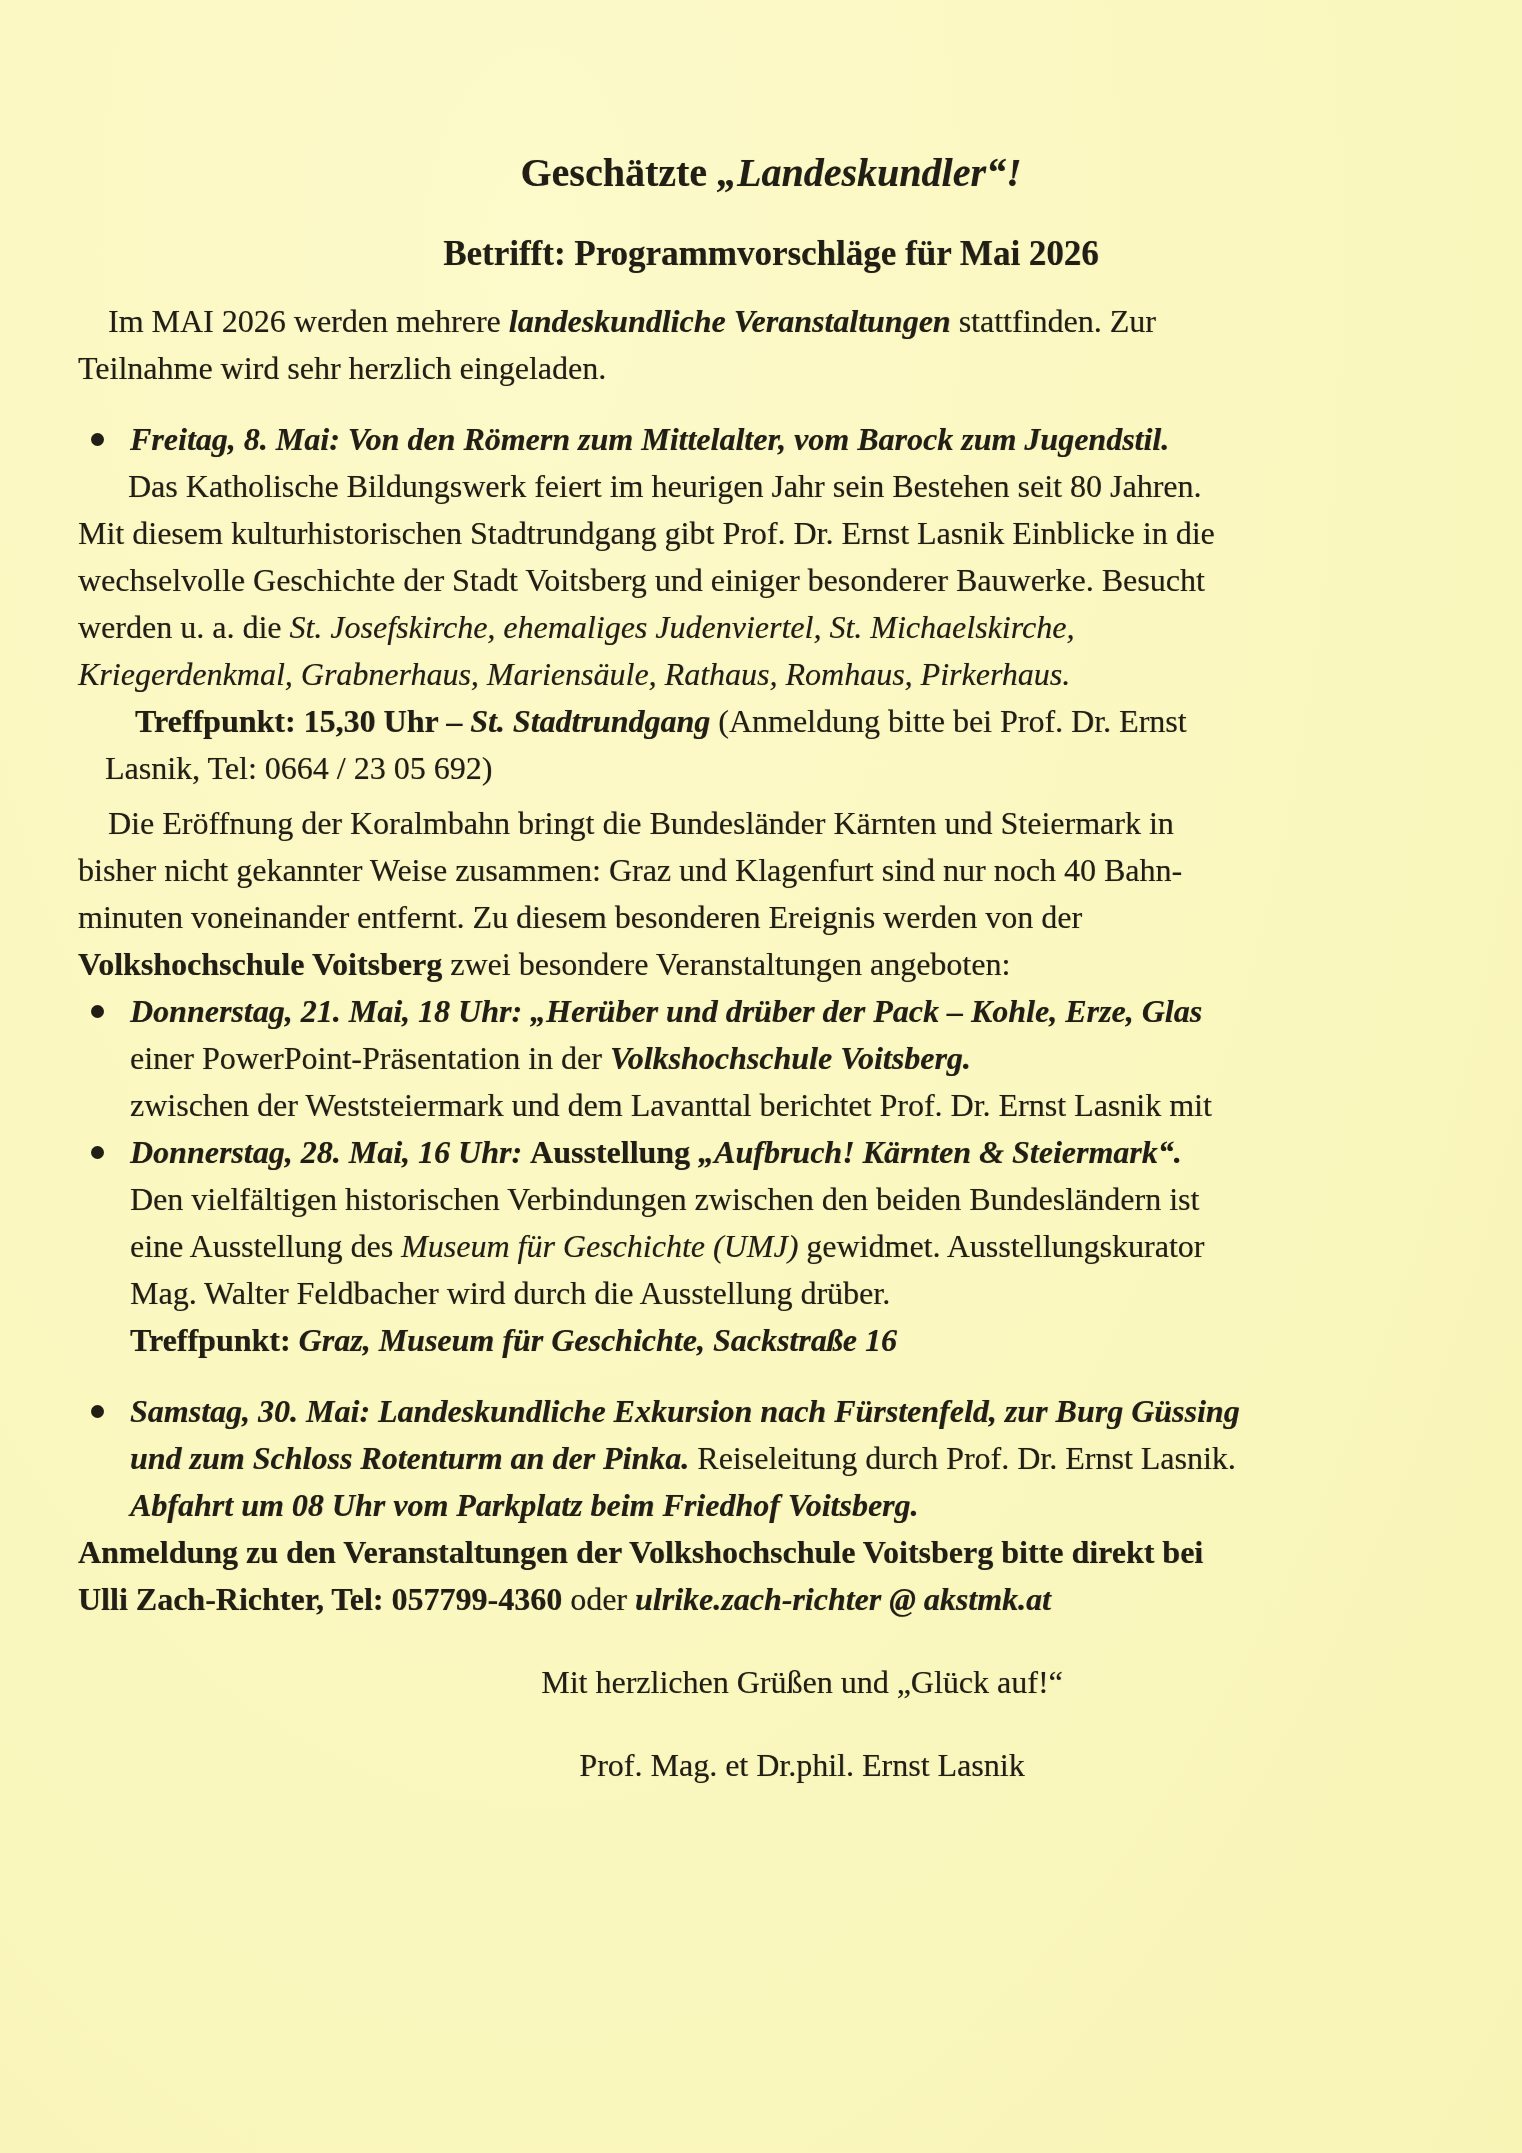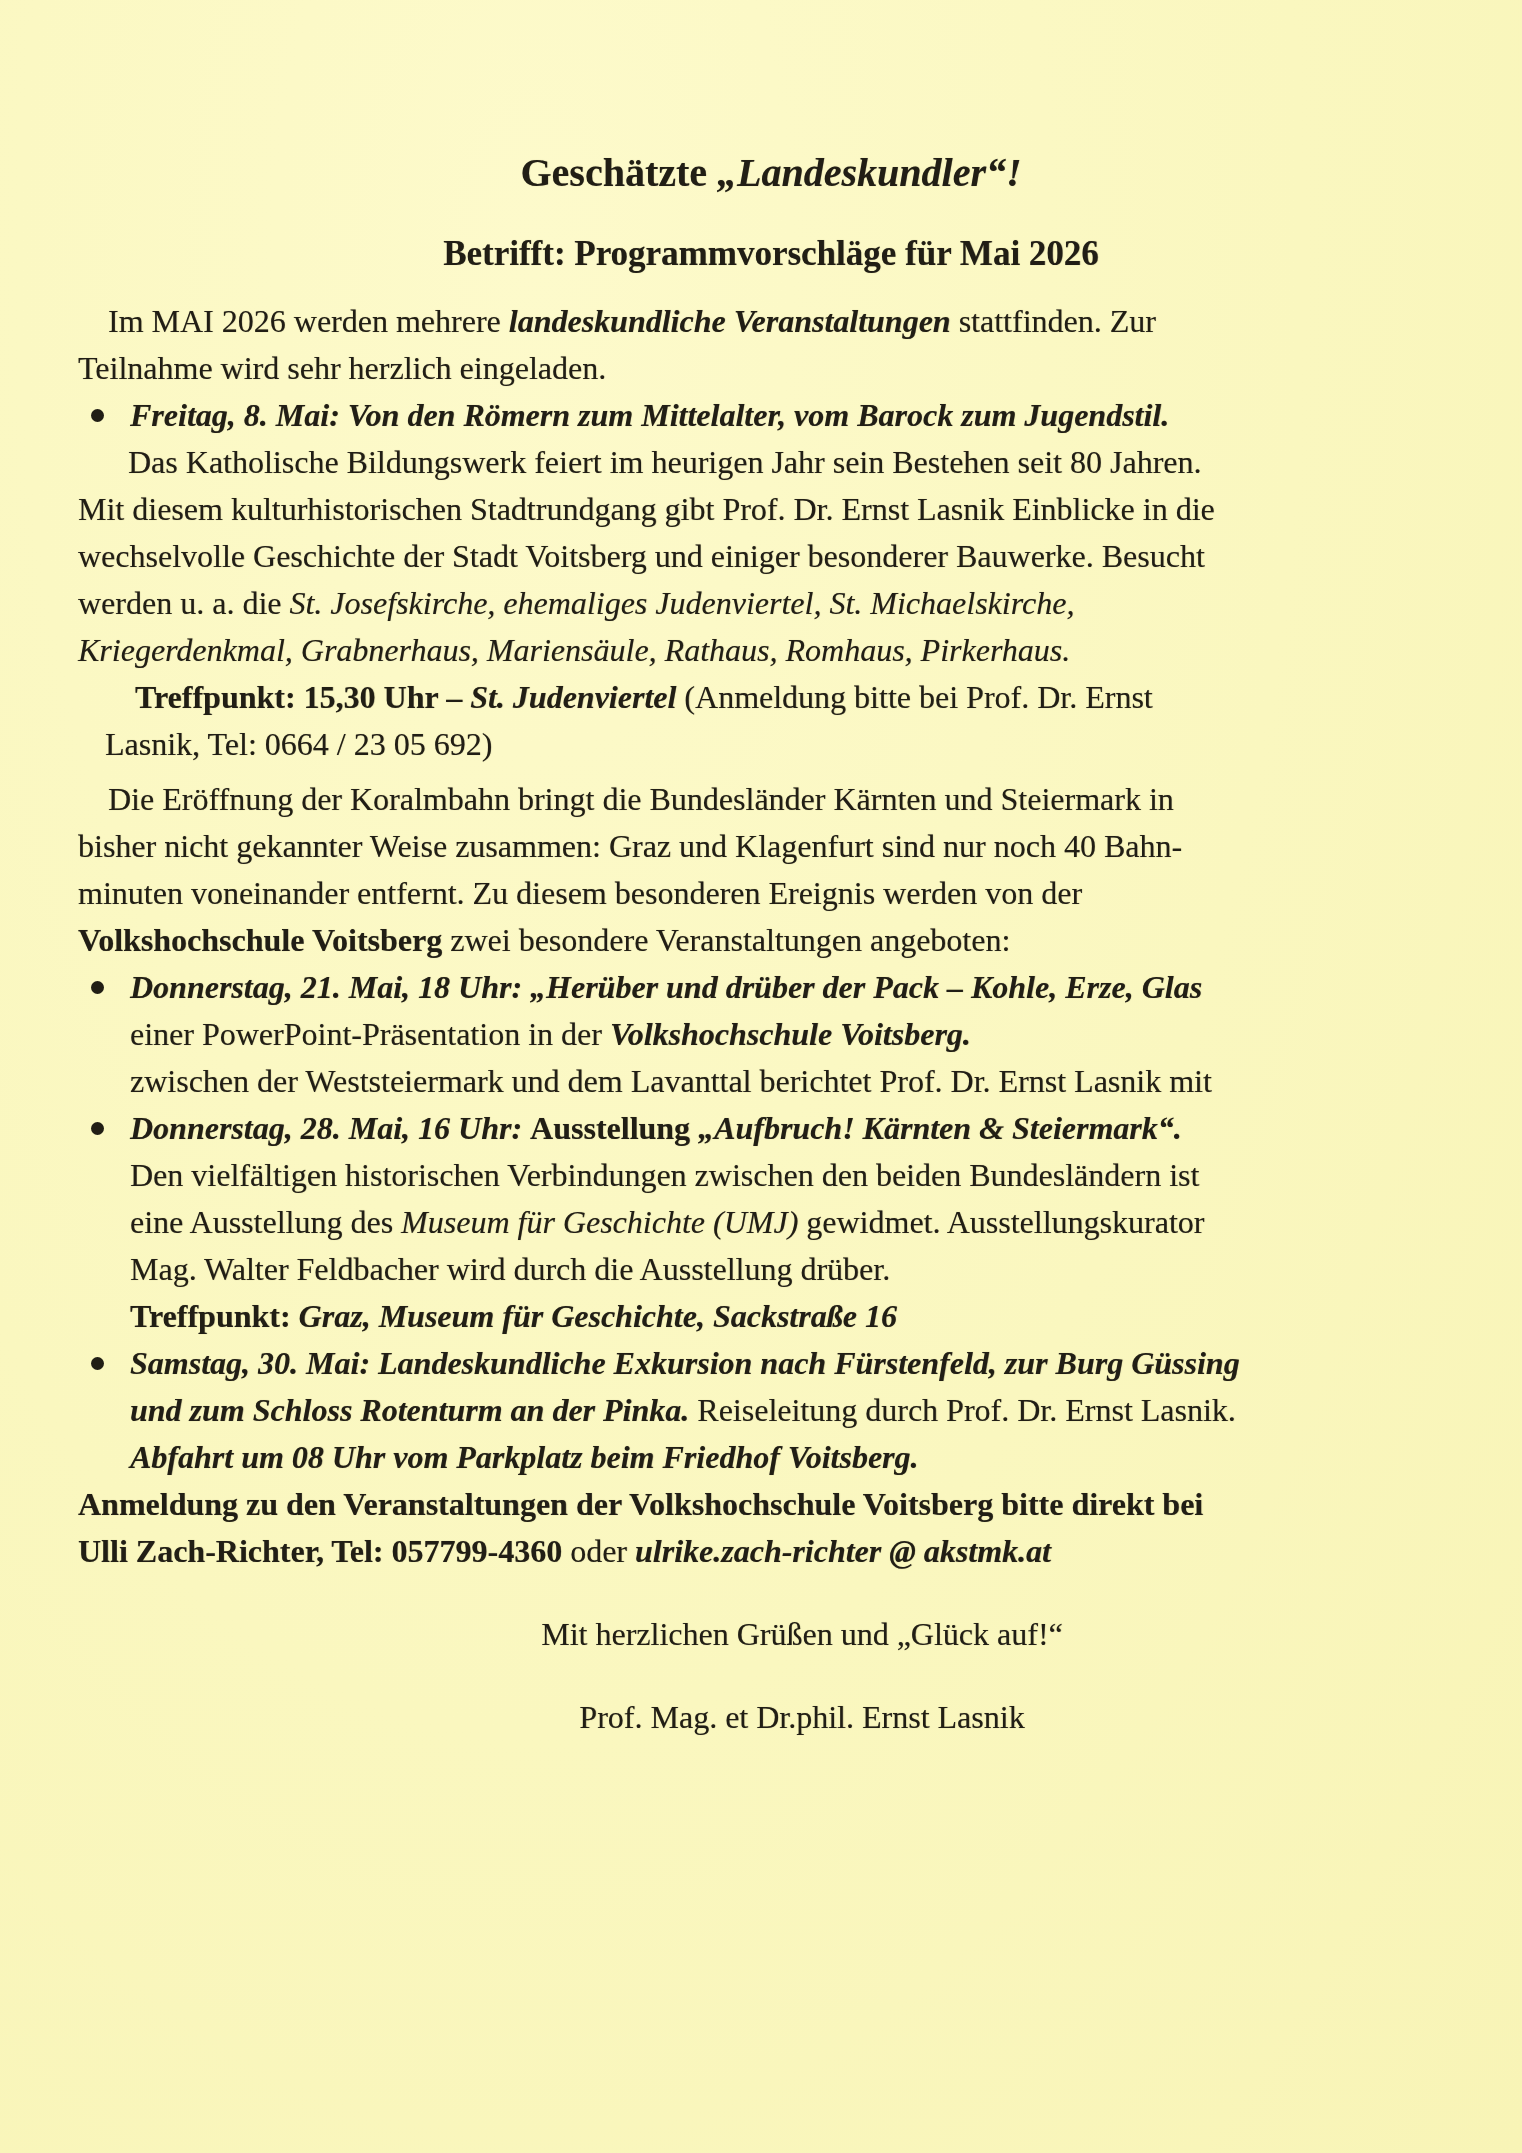--- a/index.html
+++ b/index.html
@@ -24,21 +24,21 @@
   .ind27{padding-left:27px}
   .ind30{padding-left:30px}
   .ind50{padding-left:50px}
   .ind57{padding-left:57px}
   .bullet-item{position:relative;padding-left:52px;}
   .dot{position:absolute;left:13px;top:17px;width:13px;height:13px;border-radius:50%;background:#211e15;}
   .center{text-align:center}
   .shift{padding-left:62px}
   .mt14{margin-top:8px}
   .mt22{}
-  .mt24{}
+  .mt24{margin-top:24px}
   .mt36{margin-top:36px}
 </style>
 </head>
 <body>
 
 <div class="page">
 
   <div class="title ln"><span class="b">Geschätzte </span><span class="bi">„Landeskundler“!</span></div>
 
   <div class="subject b ln">Betrifft: Programmvorschläge für Mai 2026</div>
@@ -51,21 +51,21 @@
   <div class="bullet-item mt24">
     <span class="dot"></span>
     <div class="ln bi">Freitag, 8. Mai: Von den Römern zum Mittelalter, vom Barock zum Jugendstil.</div>
   </div>
   <div>
     <div class="ln ind50">Das Katholische Bildungswerk feiert im heurigen Jahr sein Bestehen seit 80 Jahren.</div>
     <div class="ln">Mit diesem kulturhistorischen Stadtrundgang gibt Prof. Dr. Ernst Lasnik Einblicke in die</div>
     <div class="ln">wechselvolle Geschichte der Stadt Voitsberg und einiger besonderer Bauwerke. Besucht</div>
     <div class="ln"><span>werden u. a. die </span><span class="i">St. Josefskirche, ehemaliges Judenviertel, St. Michaelskirche,</span></div>
     <div class="ln i">Kriegerdenkmal, Grabnerhaus, Mariensäule, Rathaus, Romhaus, Pirkerhaus.</div>
-    <div class="ln ind57"><span class="b">Treffpunkt: 15,30 Uhr – </span><span class="bi">St. Judenviertel</span><span> (Anmeldung bitte bei Prof. Dr. Ernst</span></div>
+    <div class="ln ind57"><span class="b">Treffpunkt: 15,30 Uhr – </span><span class="bi">St. Stadtrundgang</span><span> (Anmeldung bitte bei Prof. Dr. Ernst</span></div>
     <div class="ln ind27">Lasnik, Tel: 0664 / 23 05 692)</div>
   </div>
 
   <div class="mt14">
     <div class="ln ind30">Die Eröffnung der Koralmbahn bringt die Bundesländer Kärnten und Steiermark in</div>
     <div class="ln">bisher nicht gekannter Weise zusammen: Graz und Klagenfurt sind nur noch 40 Bahn-</div>
     <div class="ln">minuten voneinander entfernt. Zu diesem besonderen Ereignis werden von der</div>
     <div class="ln"><span class="b">Volkshochschule Voitsberg</span><span> zwei besondere Veranstaltungen angeboten:</span></div>
   </div>
 

